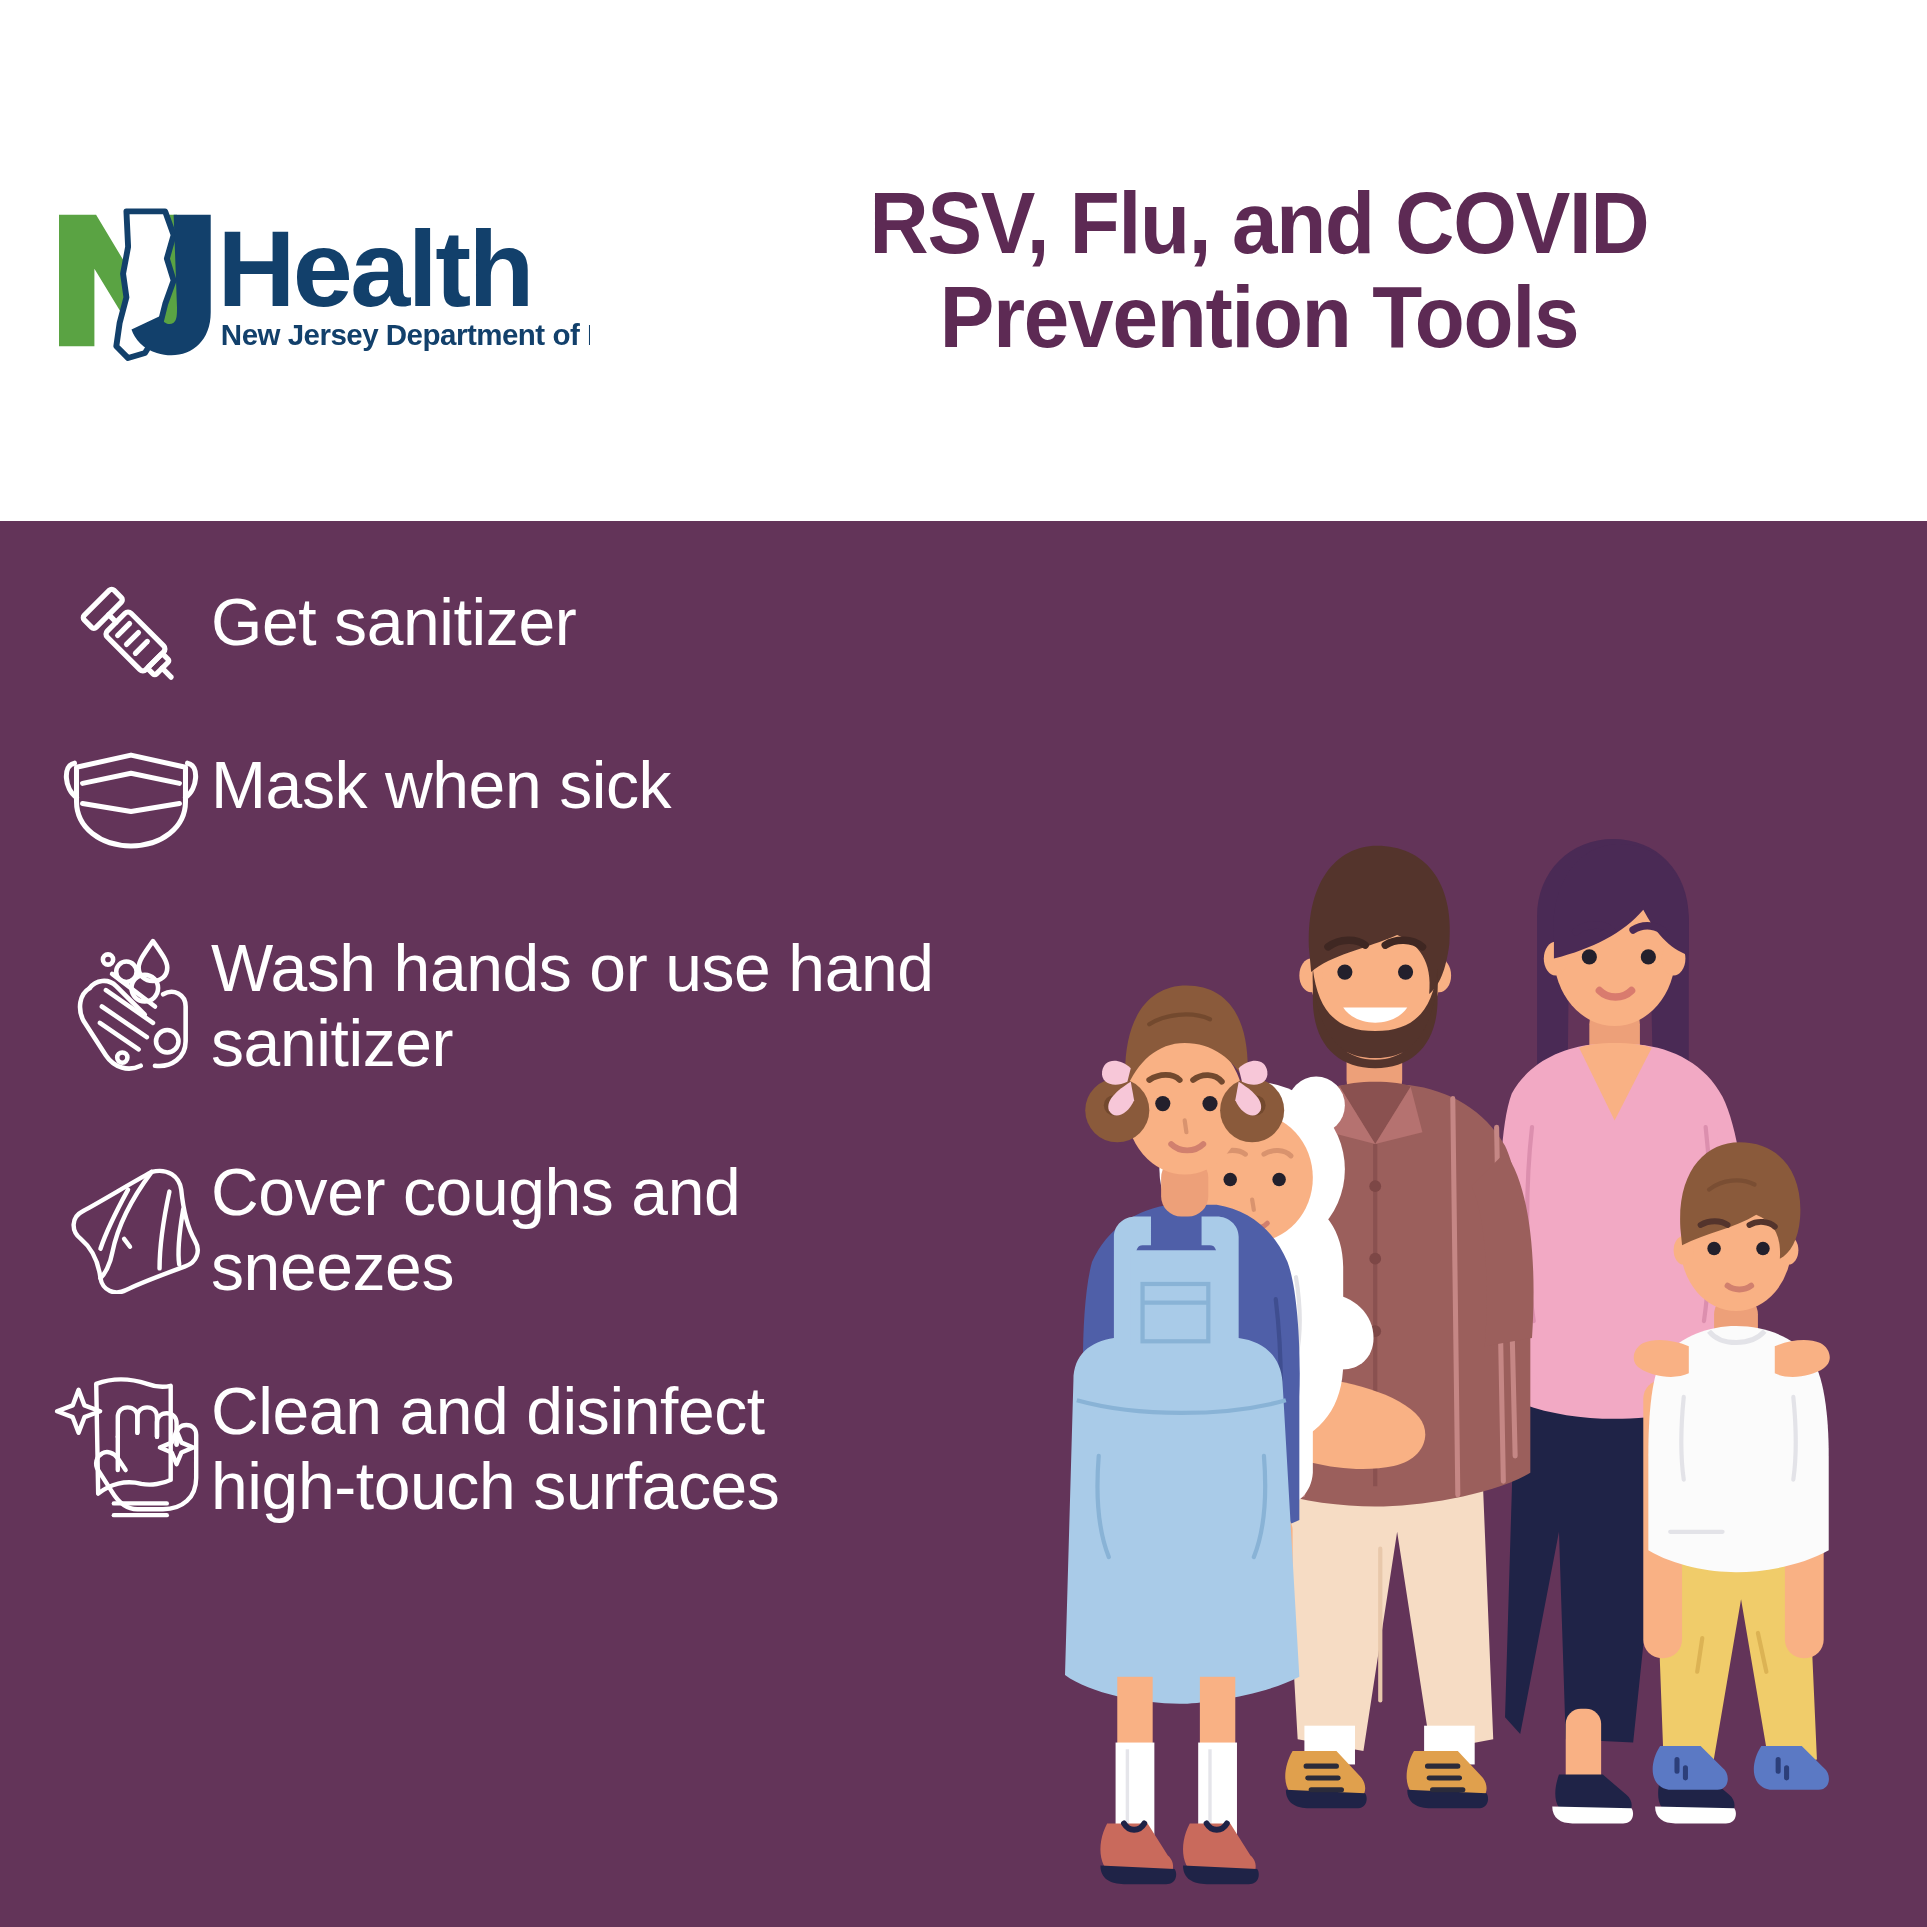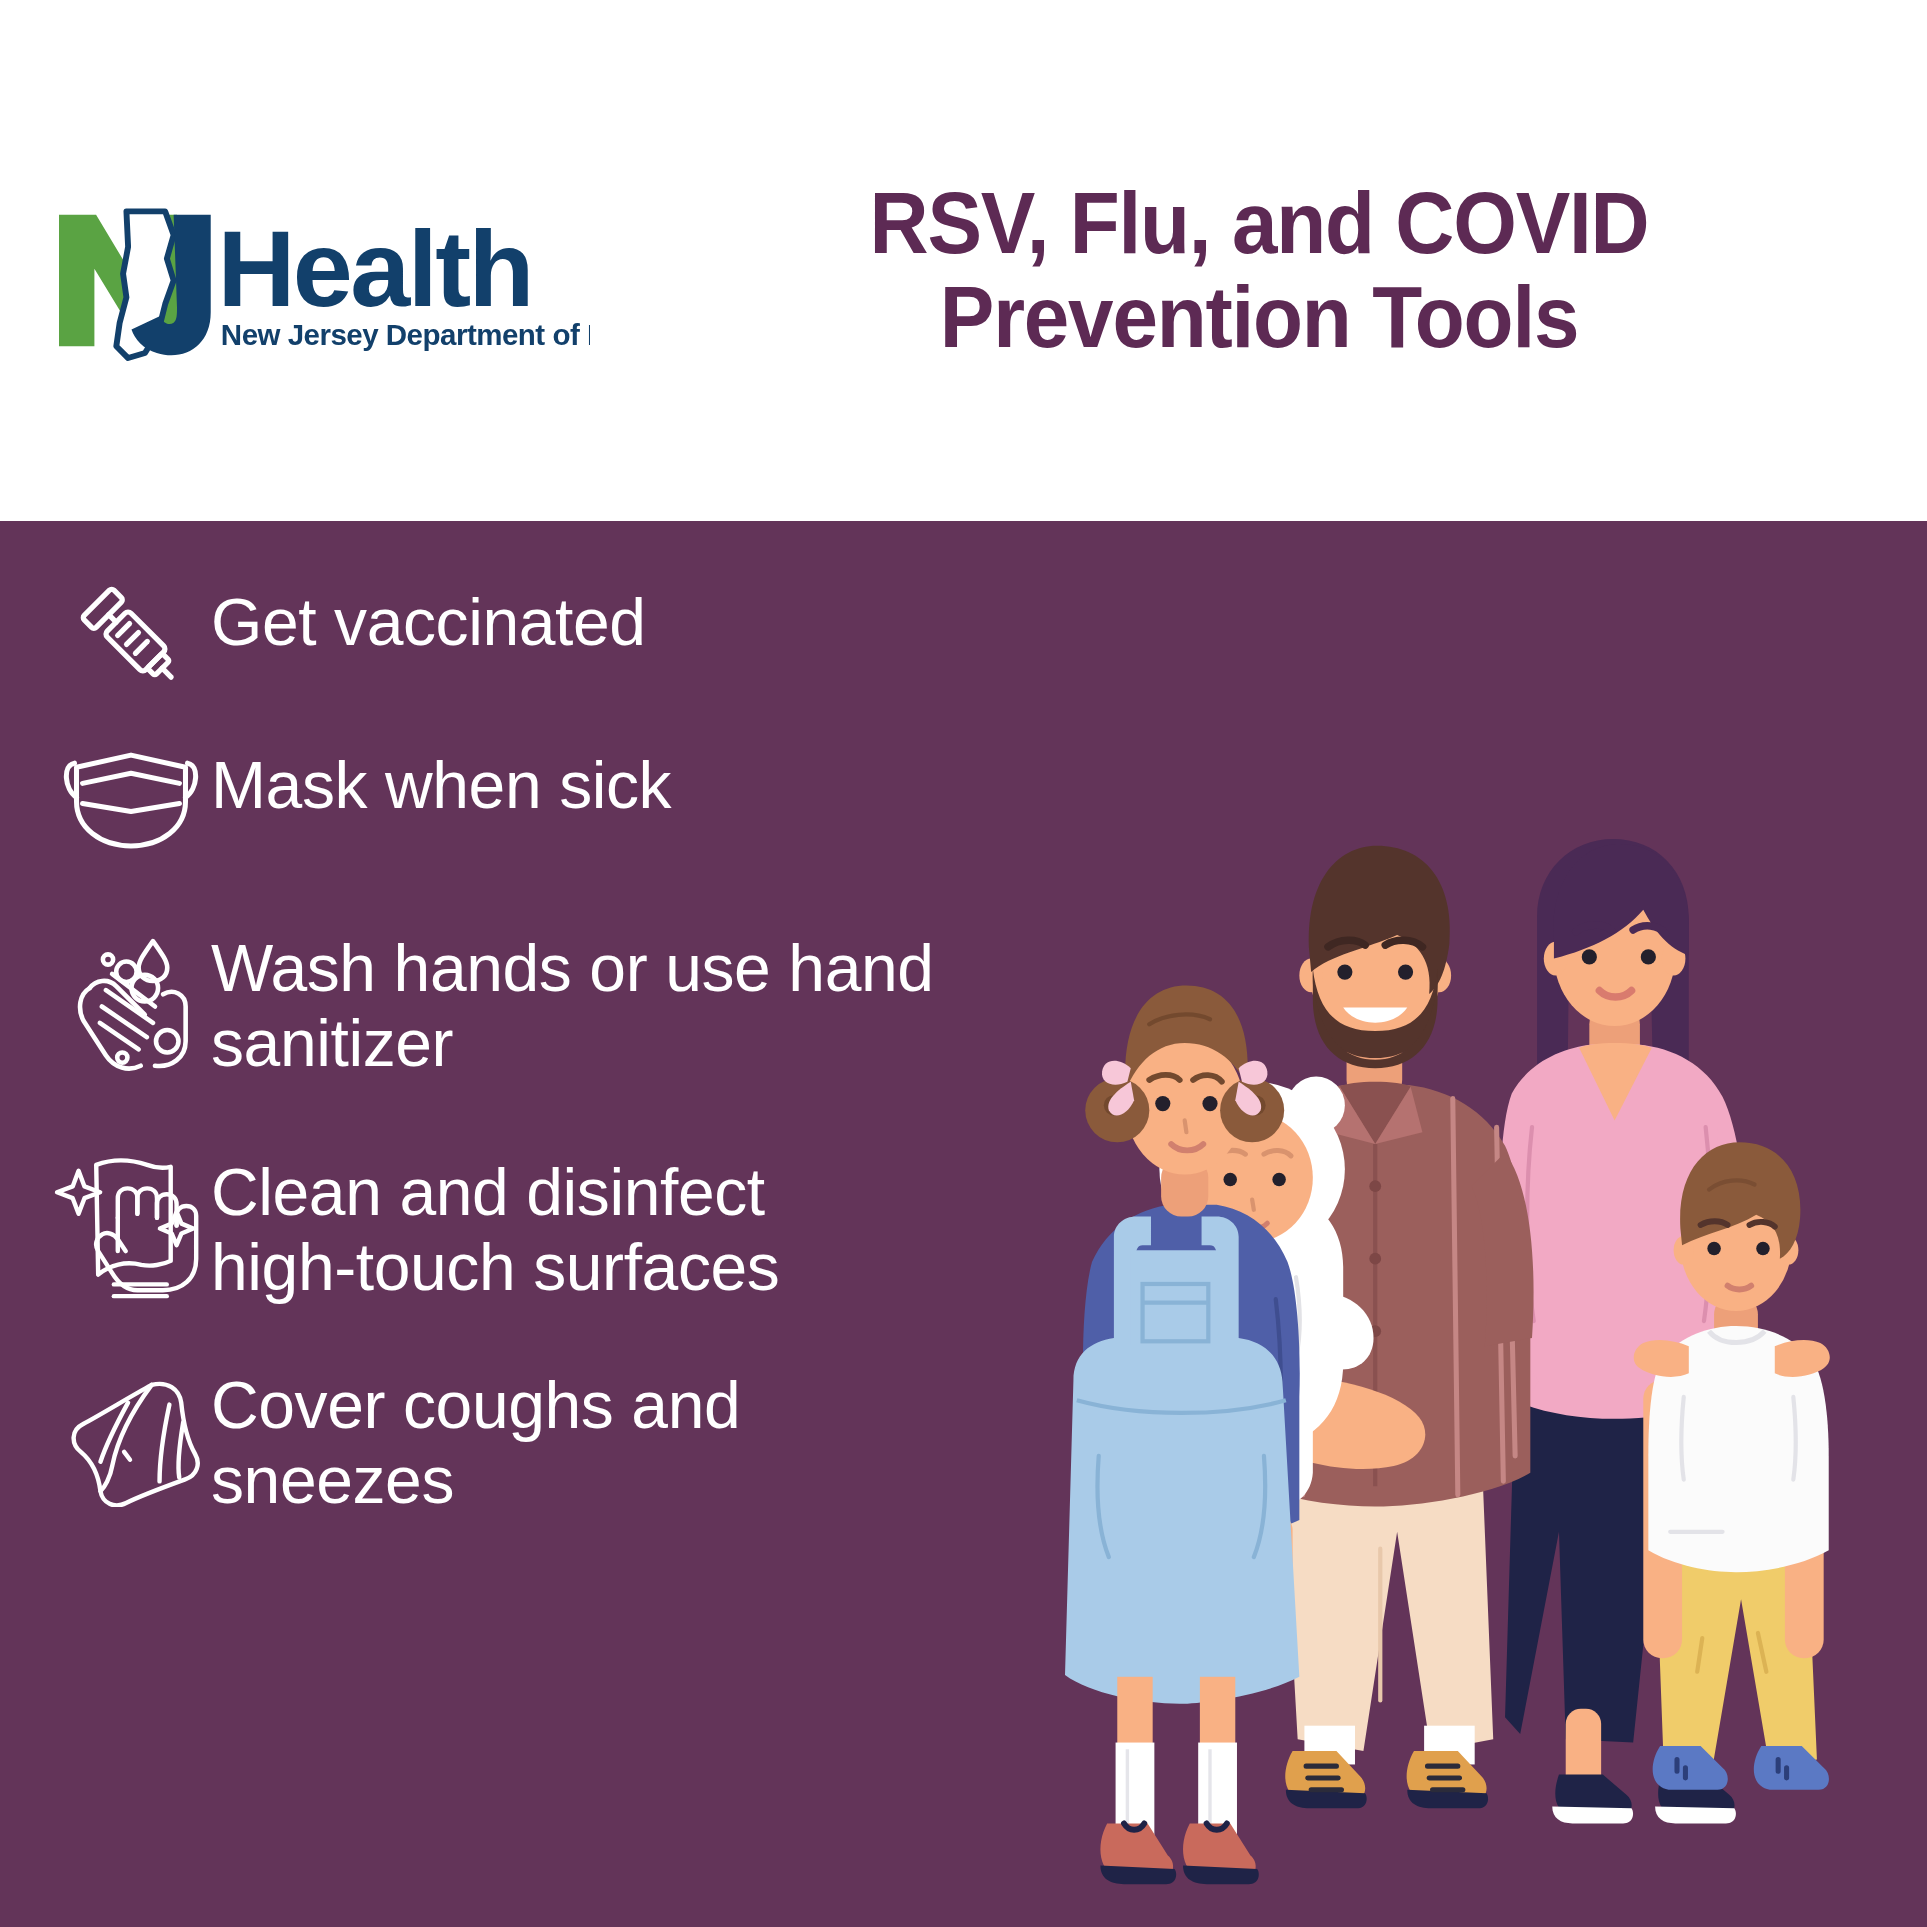--- a/index.html
+++ b/index.html
@@ -152,21 +152,21 @@
             <line x1="60" y1="30" x2="60" y2="40"></line>
             <rect x="44" y="40" width="32" height="52" rx="4"></rect>
             <line x1="52" y1="50" x2="68" y2="50"></line>
             <line x1="52" y1="62" x2="68" y2="62"></line>
             <line x1="52" y1="74" x2="68" y2="74"></line>
             <rect x="50" y="92" width="20" height="10" rx="2"></rect>
             <line x1="60" y1="102" x2="60" y2="114"></line>
           </g>
         </svg>
       </div>
-      <div class="tip-text">Get vaccinated</div>
+      <div class="tip-text">Get sanitizer</div>
     </div>
 
     <div class="tip-row r2">
       <div class="tip-icon">
         <svg viewBox="0 0 140 110" width="142" height="111" fill="none" stroke="#ffffff" stroke-width="5" stroke-linecap="round" stroke-linejoin="round">
           <path d="M14 18 C2 20 4 44 16 52"></path>
           <path d="M126 18 C138 20 136 44 124 52"></path>
           <path d="M16 22 L70 10 L124 22 L124 56 C124 82 100 100 70 100 C40 100 16 82 16 56 Z"></path>
           <path d="M22 38 L70 28 L118 38"></path>
           <path d="M22 58 L70 66 L118 58"></path>
@@ -193,65 +193,65 @@
           <path d="M46 38 L88 70"></path>
           <path d="M40 54 L86 86"></path>
           <path d="M36 70 L80 100"></path>
           <path d="M34 86 L72 112"></path>
 
           <path d="M96 58 C106 52 118 58 118 70 L118 104 C118 120 104 130 88 128"></path>
         </svg>
       </div>
       <div class="tip-text">Wash hands or use hand
 sanitizer</div>
-    </div>
-
-    <div class="tip-row r5">
-      <div class="tip-icon">
-        <svg viewBox="0 0 160 150" width="157" height="147" fill="none" stroke="#ffffff" stroke-width="4.5" stroke-linecap="round" stroke-linejoin="round">
-
-          <path d="M18 14 L24 30 L40 36 L24 42 L18 58 L12 42 L-4 36 L12 30 Z" transform="translate(8,0)"></path>
-          <path d="M126 56 L131 68 L143 73 L131 78 L126 90 L121 78 L109 73 L121 68 Z"></path>
-
-          <path d="M44 8 C60 2 78 2 96 8 C104 11 112 12 120 10 L120 106 C112 110 100 112 90 110
-                   C74 106 58 110 46 120 L44 8 Z"></path>
-
-          <path d="M66 62 L66 42 C66 36 70 32 76 32 C82 32 86 36 86 42 L86 58"></path>
-          <path d="M86 58 L86 42 C86 36 90 32 96 32 C102 32 106 36 106 42 L106 62"></path>
-          <path d="M106 62 L106 48 C106 42 110 38 116 38 C122 38 126 42 126 48 L126 70"></path>
-          <path d="M126 70 L126 60 C126 54 130 50 136 50 C142 50 146 54 146 60 L146 104
-                   C146 124 132 136 112 136 L86 136 C74 136 66 128 60 118 L46 96
-                   C42 90 44 82 50 79 C55 76 62 78 66 84 L74 96"></path>
-          <path d="M66 62 L66 96"></path>
-
-          <line x1="62" y1="130" x2="116" y2="130"></line>
-          <line x1="62" y1="142" x2="116" y2="142"></line>
-        </svg>
-      </div>
-      <div class="tip-text">Clean and disinfect
-high-touch surfaces</div>
     </div>
 
     <div class="tip-row r4">
       <div class="tip-icon">
         <svg viewBox="0 0 150 130" width="148" height="128" fill="none" stroke="#ffffff" stroke-width="4.5" stroke-linecap="round" stroke-linejoin="round">
           <path d="M96 6 C112 2 124 10 126 24 C128 44 132 62 140 76 C146 86 142 98 130 102
                    C108 110 86 118 70 126 C58 132 46 126 44 114 C42 98 36 84 24 74
                    C14 66 14 52 26 46 C48 34 74 18 96 6 Z"></path>
           <path d="M96 6 C78 30 62 58 56 88 C54 100 48 110 44 114"></path>
           <path d="M72 24 C60 46 50 66 44 84"></path>
           <path d="M114 26 C108 54 104 82 104 104"></path>
           <path d="M128 44 C124 68 122 88 124 100"></path>
           <path d="M68 74 L74 82"></path>
         </svg>
       </div>
       <div class="tip-text">Cover coughs and
 sneezes</div>
     </div>
 
+    <div class="tip-row r5">
+      <div class="tip-icon">
+        <svg viewBox="0 0 160 150" width="157" height="147" fill="none" stroke="#ffffff" stroke-width="4.5" stroke-linecap="round" stroke-linejoin="round">
+
+          <path d="M18 14 L24 30 L40 36 L24 42 L18 58 L12 42 L-4 36 L12 30 Z" transform="translate(8,0)"></path>
+          <path d="M126 56 L131 68 L143 73 L131 78 L126 90 L121 78 L109 73 L121 68 Z"></path>
+
+          <path d="M44 8 C60 2 78 2 96 8 C104 11 112 12 120 10 L120 106 C112 110 100 112 90 110
+                   C74 106 58 110 46 120 L44 8 Z"></path>
+
+          <path d="M66 62 L66 42 C66 36 70 32 76 32 C82 32 86 36 86 42 L86 58"></path>
+          <path d="M86 58 L86 42 C86 36 90 32 96 32 C102 32 106 36 106 42 L106 62"></path>
+          <path d="M106 62 L106 48 C106 42 110 38 116 38 C122 38 126 42 126 48 L126 70"></path>
+          <path d="M126 70 L126 60 C126 54 130 50 136 50 C142 50 146 54 146 60 L146 104
+                   C146 124 132 136 112 136 L86 136 C74 136 66 128 60 118 L46 96
+                   C42 90 44 82 50 79 C55 76 62 78 66 84 L74 96"></path>
+          <path d="M66 62 L66 96"></path>
+
+          <line x1="62" y1="130" x2="116" y2="130"></line>
+          <line x1="62" y1="142" x2="116" y2="142"></line>
+        </svg>
+      </div>
+      <div class="tip-text">Clean and disinfect
+high-touch surfaces</div>
+    </div>
+
 
   </div>
 
   <div class="family">
     <svg viewBox="0 0 1020 1350" aria-hidden="true">
 
       <g>
 
         <path d="M560 700 L790 700 L800 1120 L740 1130 L726 880 L700 1130 L620 1126 L612 880 L566 1120 L548 1100 Z" fill="#1f2347"></path>
 

